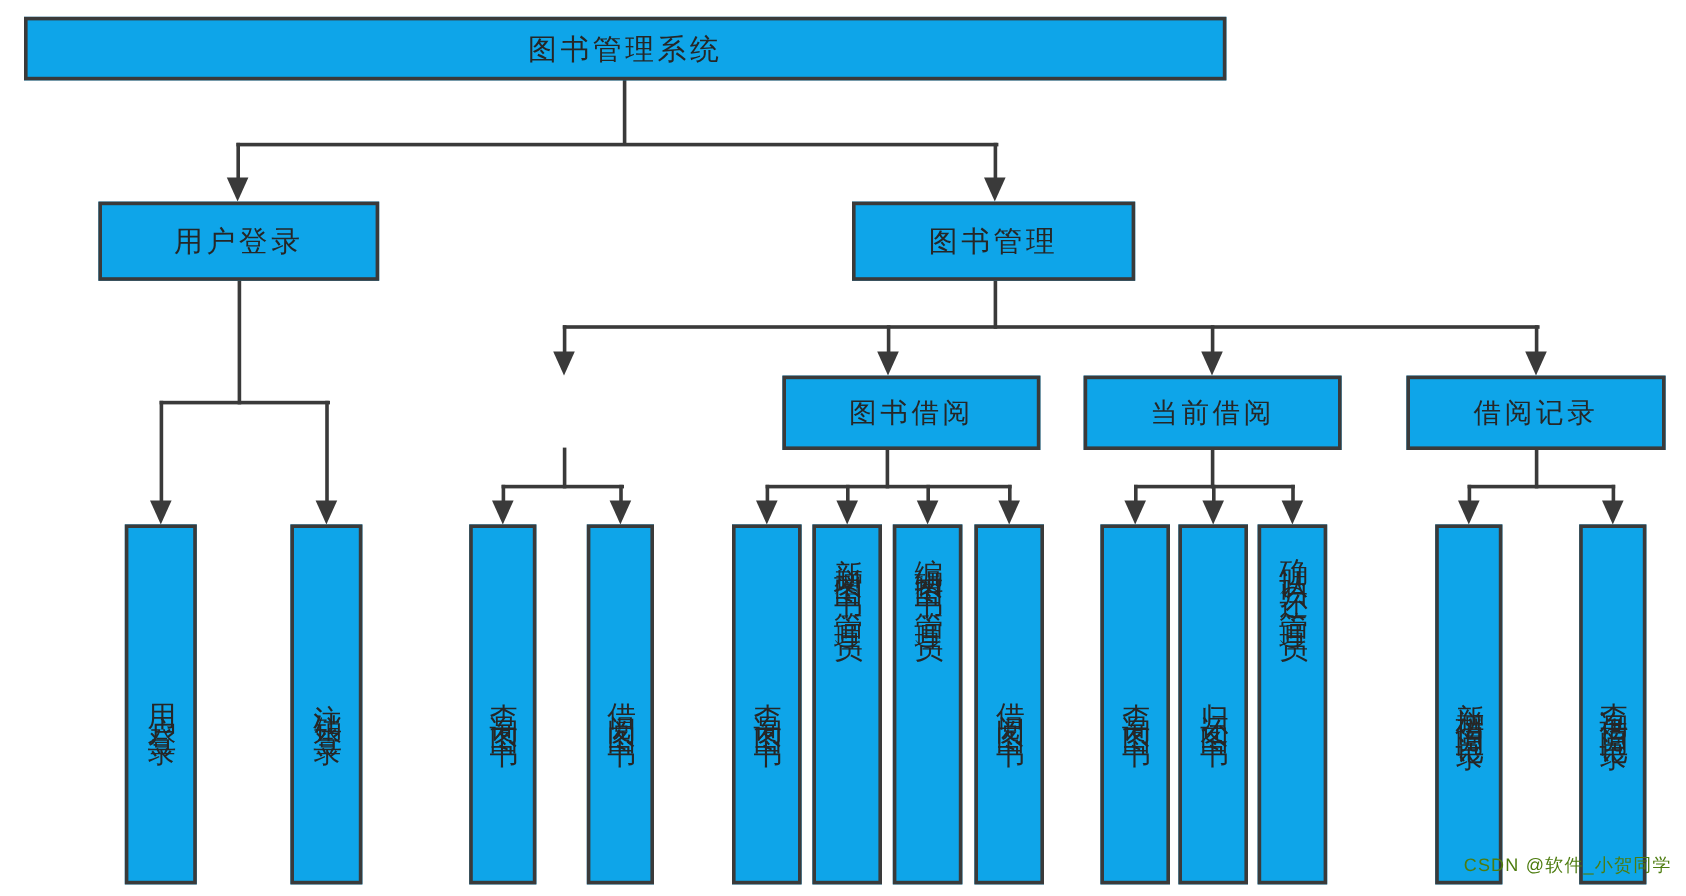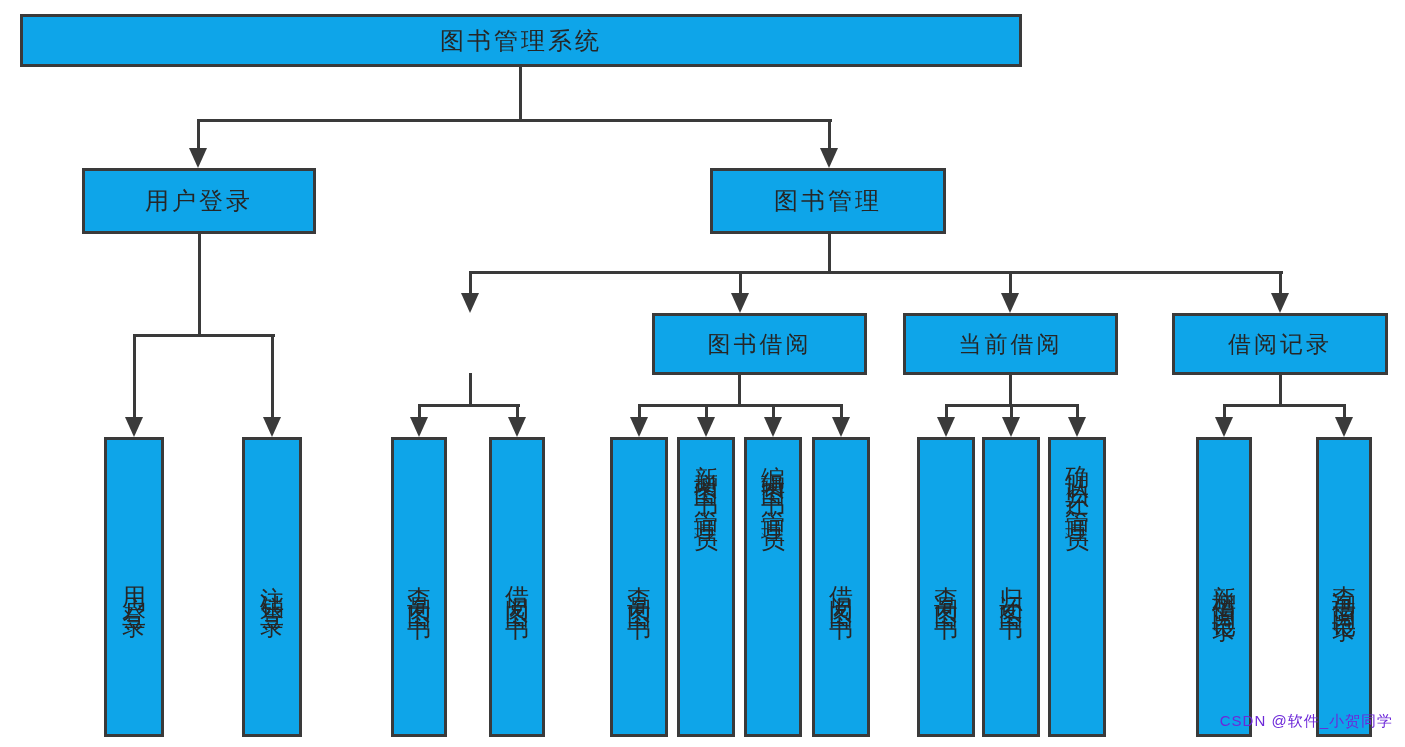--- a/index.html
+++ b/index.html
@@ -18,21 +18,21 @@
   .vm .vtext { letter-spacing:7px; }    
   .vl { align-items:flex-start; }       
   .vl .vtext { letter-spacing:9px; padding-top:6px; }
 
   .line { position:absolute; background:#3a3a3a; }
   .arrow { position:absolute; width:0; height:0;
            border-left:9px solid transparent; border-right:9px solid transparent;
            border-top:20px solid #3a3a3a; }
 
   .watermark { position:absolute; top:712px; right:12px; font-size:15px;
-               color:#6d28d9; letter-spacing:1px; white-space:nowrap; }
+               color:#4d7c0f; letter-spacing:1px; white-space:nowrap; }
 </style>
 </head>
 <body>
 
 <div class="canvas">
 
   <div class="line" style="left:519px; top:64px; width:3px; height:57px;"></div>
   <div class="line" style="left:197px; top:119px; width:635px; height:3px;"></div>
   <div class="line" style="left:197px; top:119px; width:3px; height:31px;"></div>
   <div class="arrow" style="left:189px; top:148px;"></div>

